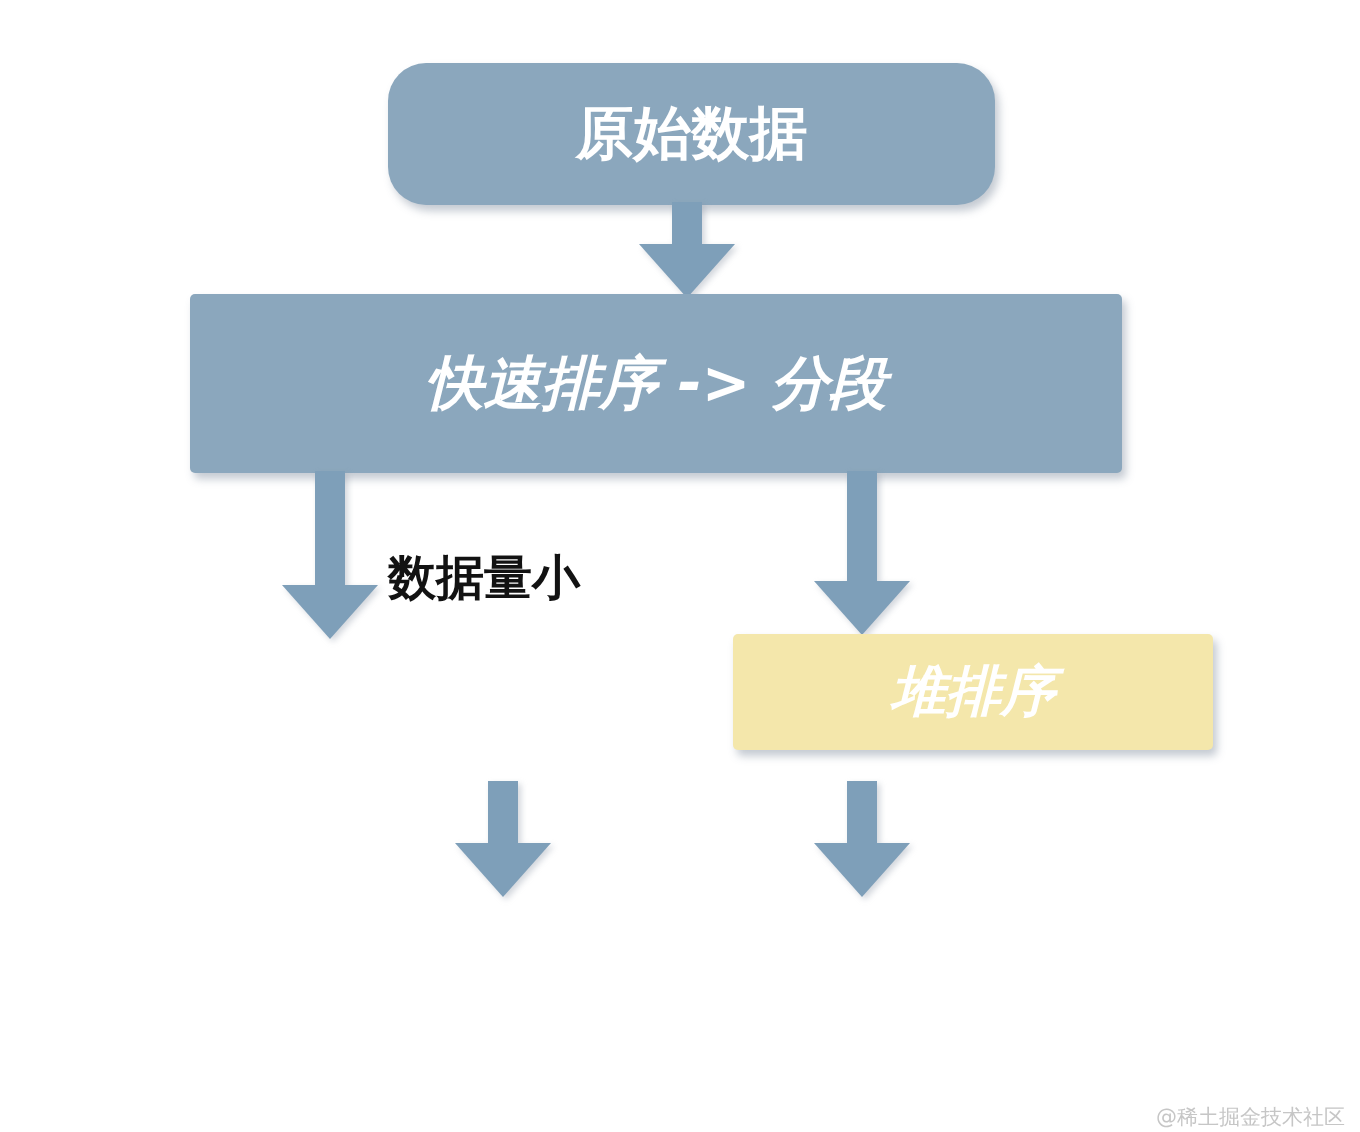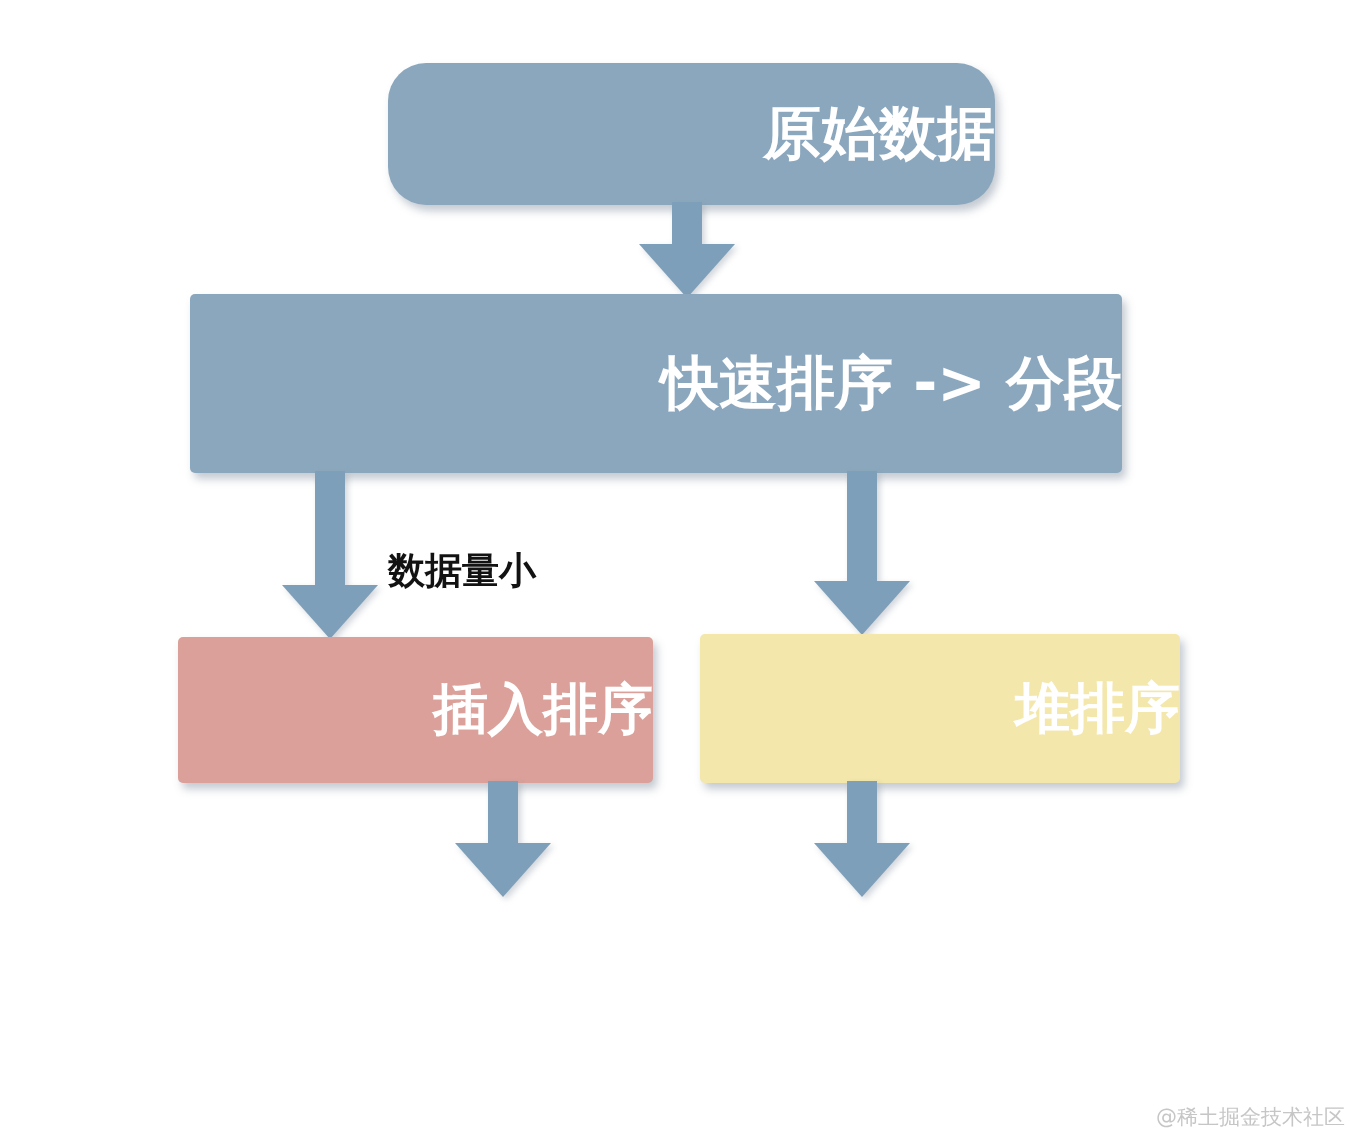--- a/index.html
+++ b/index.html
@@ -11,37 +11,37 @@
     background: var(--background, #ffffff);
     font-family: "DejaVu Sans", "Liberation Sans", sans-serif;
     overflow: hidden;
   }
 
   
   .node {
     position: absolute;
     display: flex;
     align-items: center;
-    justify-content: flex-end;
+    justify-content: center;
     color: var(--node-text, #ffffff);
     font-weight: bold;
     box-shadow: 4px 6px 9px rgba(125, 138, 155, 0.45);
     text-align: center;
     white-space: nowrap;
   }
   .node.blue   { background: var(--node-blue,   #8BA7BD); }
   .node.pink   { background: var(--node-pink,   #DAA099); }
   .node.yellow { background: var(--node-yellow, #F4E7AB); }
   .rounded { border-radius: 38px; }
-  .rect    { border-radius: 5px; }
+  .rect    { border-radius: 5px; font-style: italic; }
 
   .node-source    { left: 388px; top: 63px;  width: 607px; height: 142px; font-size: 58px; }
   .node-quicksort { left: 190px; top: 294px; width: 932px; height: 179px; font-size: 58px; }
   .node-insertion { left: 178px; top: 637px; width: 475px; height: 146px; font-size: 55px; }
-  .node-heap      { left: 700px; top: 634px; width: 480px; height: 149px; font-size: 55px; }
+  .node-heap      { left: 733px; top: 634px; width: 480px; height: 116px; font-size: 55px; }
   .node-finished  { left: 352px; top: 895px; width: 606px; height: 158px; font-size: 58px; }
 
   
   .arrow {
     position: absolute;
     display: flex;
     flex-direction: column;
     align-items: center;
     width: 96px;
     filter: drop-shadow(3px 3px 3px rgba(125, 138, 155, 0.35));
@@ -63,21 +63,21 @@
   .arrow-left         { left: 282px; top: 471px; height: 168px; }
   .arrow-right        { left: 814px; top: 471px; height: 164px; }
   .arrow-bottom-left  { left: 455px; top: 781px; height: 116px; }
   .arrow-bottom-right { left: 814px; top: 781px; height: 116px; }
 
   
   .edge-label {
     position: absolute;
     font-weight: bold;
     color: var(--edge-label, #121212);
-    font-size: 37px;
+    font-size: 48px;
     white-space: nowrap;
   }
   .label-left  { left: 388px;  top: 546px; }
   .label-right { left: 1000px; top: 548px; }
 
   
   .watermark {
     position: absolute;
     right: 15px;
     bottom: 1px;
@@ -110,23 +110,20 @@
     <div class="head"></div>
   </div>
 
   <div class="arrow arrow-right">
     <div class="shaft"></div>
     <div class="head"></div>
   </div>
 
   <div class="edge-label label-left">数据量小</div>
 
-  <div class="node pink rect node-insertion">
-    <span>插入排序</span>
-  </div>
 
   <div class="node yellow rect node-heap">
     <span>堆排序</span>
   </div>
 
   <div class="arrow arrow-bottom-left">
     <div class="shaft"></div>
     <div class="head"></div>
   </div>
 

